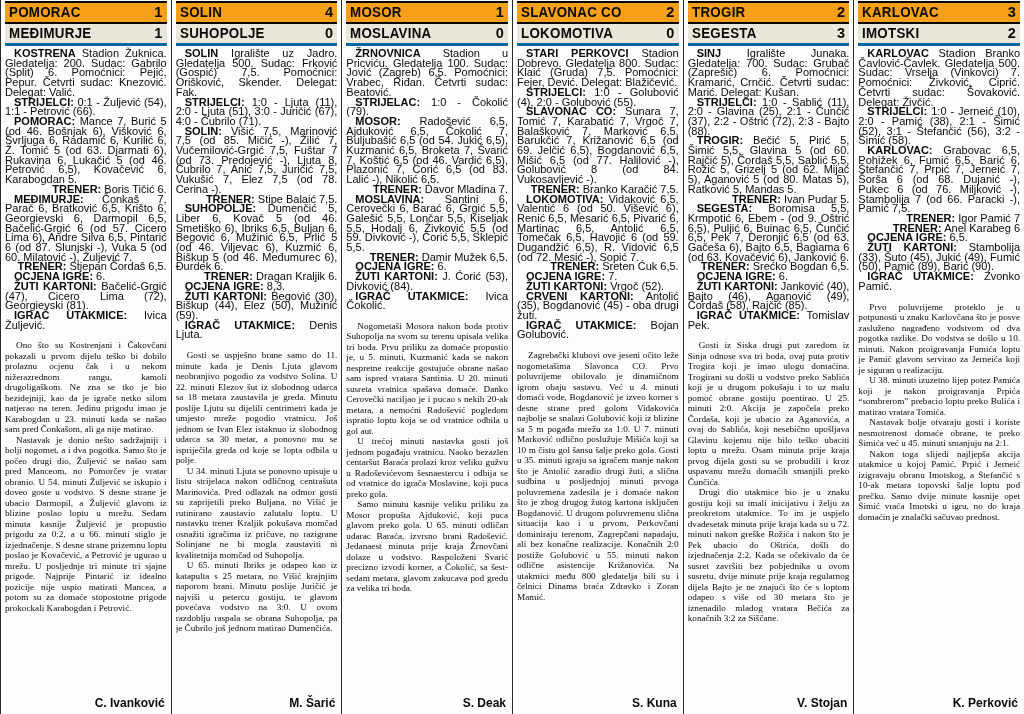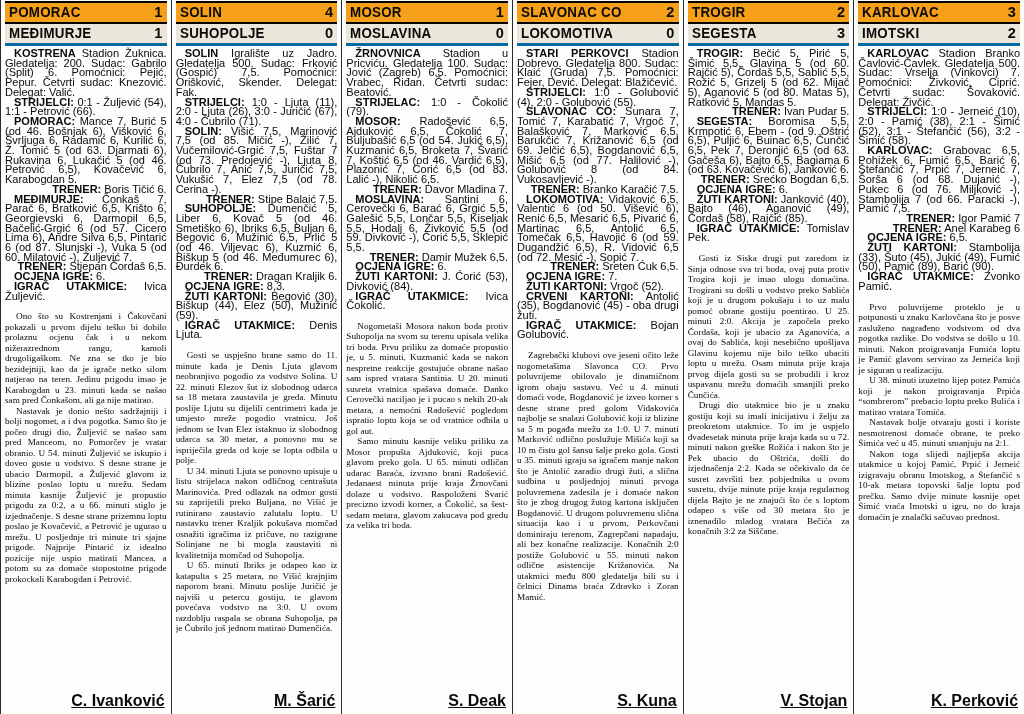--- a/index.html
+++ b/index.html
@@ -43,22 +43,22 @@
     margin-top: 10px;
     font-family: "Liberation Serif", serif;
     font-size: 9.2px; line-height: 10.5px;
     text-align: justify;
   }
   .report-body p { text-indent: 11px; }
 
   .author {
     flex: 0 0 auto; margin-top: auto;
     font-family: "Liberation Sans", sans-serif;
-    font-weight: 700; font-size: 16px;
-    text-align: right; padding: 3px 2px 2px 0; text-decoration: underline;
+    font-weight: 700; font-size: 12px;
+    text-align: right; padding: 3px 2px 2px 0;
   }
 </style>
 </head>
 <body>
 
 <div class="page">
   <div class="col">
     <div class="scorebox">
       <div class="team-row home-row">
         <span class="tname">POMORAC</span>
@@ -91,20 +91,24 @@
         <span>Čonkaš 7, Parač 6, Bratković 6,5, Krišto 6, Georgievski 6, Darmopil 6,5, Bačelić-Grgić 6 (od 57. Cicero Lima 6), Andre Silva 6,5, Pintarić 6 (od 87. Slunjski -), Vuka 5 (od 60. Milatović -), Žuljević 7.</span>
       </div>
       <div class="line trener-line">
         <span class="lbl">TRENER:</span>
         <span>Stjepan Čordaš 6,5.</span>
       </div>
       <div class="line">
         <span class="lbl">OCJENA IGRE:</span>
         <span>6.</span>
       </div>
+      <div class="line">
+        <span class="lbl">ŽUTI KARTONI:</span>
+        <span>Bačelić-Grgić (47), Cicero Lima (72), Georgievski (81).</span>
+      </div>
 
       <div class="line">
         <span class="lbl">IGRAČ UTAKMICE:</span>
         <span>Ivica Žuljević.</span>
       </div>
     </div>
     <div class="report-body">
         <p>Ono što su Kostrenjani i Čakovčani pokazali u prvom dijelu teško bi dobilo prolaznu ocjenu čak i u nekom nižerazrednom rangu, kamoli drugoligaškom. Ne zna se tko je bio bezidejniji, kao da je igrače netko silom natjerao na teren. Jedinu prigodu imao je Karabogdan u 23. minuti kada se našao sam pred Čonkašom, ali ga nije matirao.</p>
         <p>Nastavak je donio nešto sadržajniji i bolji nogomet, a i dva pogotka. Samo što je počeo drugi dio, Žuljević se našao sam pred Manceom, no Pomorčev je vratar obranio. U 54. minuti Žuljević se iskupio i doveo goste u vodstvo. S desne strane je ubacio Darmopil, a Žuljević glavom iz blizine poslao loptu u mrežu. Sedam minuta kasnije Žuljević je propustio prigodu za 0:2, a u 66. minuti stiglo je izjednačenje. S desne strane prizemnu loptu poslao je Kovačević, a Petrović je ugurao u mrežu. U posljednje tri minute tri sjajne prigode. Najprije Pintarić iz idealno pozicije nije uspio matirati Mancea, a potom su za domaće stopostotne prigode prokockali Karabogdan i Petrović.</p>
       </div>
@@ -122,21 +126,21 @@
         <span>0</span>
       </div>
     </div>
     <div class="stats">
       <div class="line">
         <span class="lbl">SOLIN</span>
         <span>Igralište uz Jadro. Gledatelja 500. Sudac: Frković (Gospić) 7,5. Pomoćnici: Orišković, Skender. Delegat: Fak.</span>
       </div>
       <div class="line">
         <span class="lbl">STRIJELCI:</span>
-        <span>1:0 - Ljuta (11), 2:0 - Ljuta (26), 3:0 - Juričić (67), 4:0 - Čubrilo (71).</span>
+        <span>1:0 - Ljuta (11), 2:0 - Ljuta (51), 3:0 - Juričić (67), 4:0 - Čubrilo (71).</span>
       </div>
       <div class="line">
         <span class="lbl">SOLIN:</span>
         <span>Višić 7,5, Marinović 7,5 (od 85. Mičić -), Žilić 7, Vučemilović-Grgić 7,5, Fuštar 7 (od 73. Predojević -), Ljuta 8, Čubrilo 7, Anić 7,5, Juričić 7,5, Vukušić 7, Elez 7,5 (od 78. Cerina -).</span>
       </div>
       <div class="line trener-line">
         <span class="lbl">TRENER:</span>
         <span>Stipe Balaić 7,5.</span>
       </div>
       <div class="line">
@@ -214,20 +218,21 @@
         <span>J. Ćorić (53), Divković (84).</span>
       </div>
 
       <div class="line">
         <span class="lbl">IGRAČ UTAKMICE:</span>
         <span>Ivica Čokolić.</span>
       </div>
     </div>
     <div class="report-body">
         <p>Nogometaši Mosora nakon boda protiv Suhopolja na svom su terenu upisala velika tri boda. Prvu priliku za domaće propustio je, u 5. minuti, Kuzmanić kada se nakon nespretne reakcije gostujuće obrane našao sam ispred vratara Santinia. U 20. minuti susreta vratnica spašava domaće. Danko Cerovečki naciljao je i pucao s nekih 20-ak metara, a nemoćni Radošević pogledom ispratio loptu koja se od vratnice odbila u gol aut.</p>
+        <p>U trećoj minuti nastavka gosti još jednom pogađaju vratnicu. Naoko bezazlen centaršut Baraća prolazi kroz veliku gužvu u Radoševićevom šesnaestercu i odbija se od vratnice do igrača Moslavine, koji puca preko gola.</p>
         <p>Samo minutu kasnije veliku priliku za Mosor propušta Ajduković, koji puca glavom preko gola. U 65. minuti odličan udarac Baraća, izvrsno brani Radošević. Jedanaest minuta prije kraja Žrnovčani dolaze u vodstvo. Raspoloženi Švarić precizno izvodi korner, a Čokolić, sa šest-sedam metara, glavom zakucava pod gredu za velika tri boda.</p>
       </div>
     <div class="author">S. Deak</div>
   </div>
 
   <div class="col">
     <div class="scorebox">
       <div class="team-row home-row">
         <span class="tname">SLAVONAC CO</span>
         <span>2</span>
@@ -290,20 +295,28 @@
       <div class="team-row home-row">
         <span class="tname">TROGIR</span>
         <span>2</span>
       </div>
       <div class="team-row away-row">
         <span class="tname">SEGESTA</span>
         <span>3</span>
       </div>
     </div>
     <div class="stats">
+      <div class="line">
+        <span class="lbl">SINJ</span>
+        <span>Igralište Junaka. Gledatelja: 700. Sudac: Grubač (Zaprešić) 6. Pomoćnici: Kramarić, Crnčić. Četvrti sudac: Marić. Delegat: Kušan.</span>
+      </div>
+      <div class="line">
+        <span class="lbl">STRIJELCI:</span>
+        <span>1:0 - Sablić (11), 2:0 - Glavina (25), 2:1 - Čunčić (37), 2:2 - Oštrić (72), 2:3 - Bajto (88).</span>
+      </div>
       <div class="line">
         <span class="lbl">TROGIR:</span>
         <span>Bečić 5, Pirić 5, Šimić 5,5, Glavina 5 (od 60. Rajčić 5), Čordaš 5,5, Sablić 5,5, Rožić 5, Grizelj 5 (od 62. Mijač 5), Aganović 5 (od 80. Matas 5), Ratković 5, Mandas 5.</span>
       </div>
       <div class="line trener-line">
         <span class="lbl">TRENER:</span>
         <span>Ivan Pudar 5.</span>
       </div>
       <div class="line">
         <span class="lbl">SEGESTA:</span>

